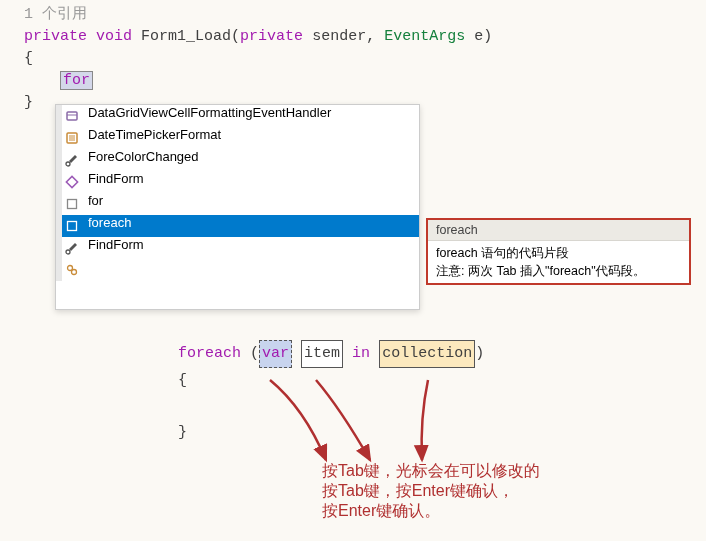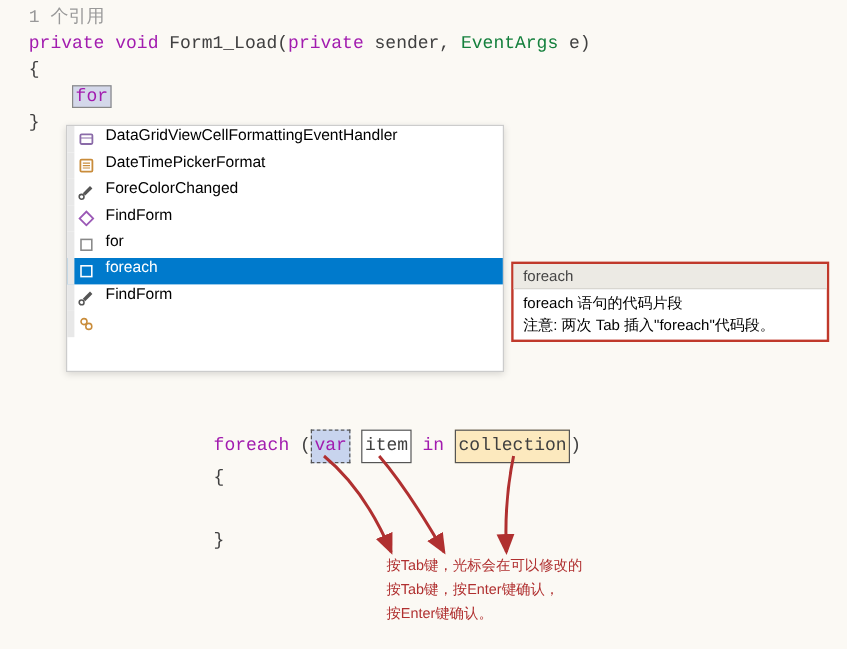--- a/index.html
+++ b/index.html
@@ -14,28 +14,28 @@
 .ac-box{position:absolute;left:55px;top:104px;width:363px;height:204px;background:#fff;border:1px solid #ccc;box-shadow:0 2px 6px rgba(0,0,0,0.15)}
 .ac-item{display:flex;align-items:flex-start;height:22px;font-family:"Segoe UI",Arial,sans-serif;font-size:13px;color:#000;cursor:default}
 .ac-item.sel{background:#007acc;color:#fff}
 .ac-icon{display:flex;align-items:center;justify-content:center;width:20px;height:22px;flex:none}
 .ac-bar{width:6px;height:22px;background:#e8e8e8;flex:none}
 .ac-item.sel .ac-bar{background:#e8e8e8}
 .ac-label{padding-left:6px}
 .tooltip{position:absolute;left:426px;top:218px;width:261px;border:2px solid #c0392b;font-family:"Segoe UI","Microsoft YaHei",Arial,sans-serif;font-size:12.5px;background:#fff}
 .tooltip-head{background:#eceae4;border-bottom:1px solid #d8d6d0;padding:3px 8px;color:#444}
 .tooltip-body{padding:3px 8px;color:#000000;line-height:18px}
-.snippet{position:absolute;left:178px;top:358px;line-height:26px}
+.snippet{position:absolute;left:178px;top:340px;line-height:26px}
 .snippet .code-line{white-space:pre}
 .hlbox{display:inline-block;border:1px solid #333;padding:0 2px;margin:0}
 .hl-var{background:#c8d4ee;border:1px dashed #555}
 .hl-item{background:#fff;border:1px solid #555}
 .hl-col{background:#fce9be;border:1px solid #555;position:relative}
 .arrow{position:absolute;pointer-events:none}
-.hint{position:absolute;left:322px;top:461px;color:#b03030;font-family:"Microsoft YaHei",Arial,sans-serif;font-size:12px;line-height:20px}
+.hint{position:absolute;left:322px;top:461px;color:#b03030;font-family:"Microsoft YaHei",Arial,sans-serif;font-size:16px;line-height:20px}
 </style>
 </head>
 <body>
 
 <div class="canvas">
 
   <div class="code-area">
     <div class="code-line"><span class="k-ref">1 个引用</span></div>
     <div class="code-line"><span class="k-blue">private</span> <span class="k-blue">void</span> <span class="k-black">Form1_Load</span><span class="k-black">(</span><span class="k-blue">private</span> <span class="k-black">sender</span><span class="k-black">, </span><span class="k-type">EventArgs</span> <span class="k-black">e</span><span class="k-black">)</span></div>
     <div class="code-line k-black">{</div>

